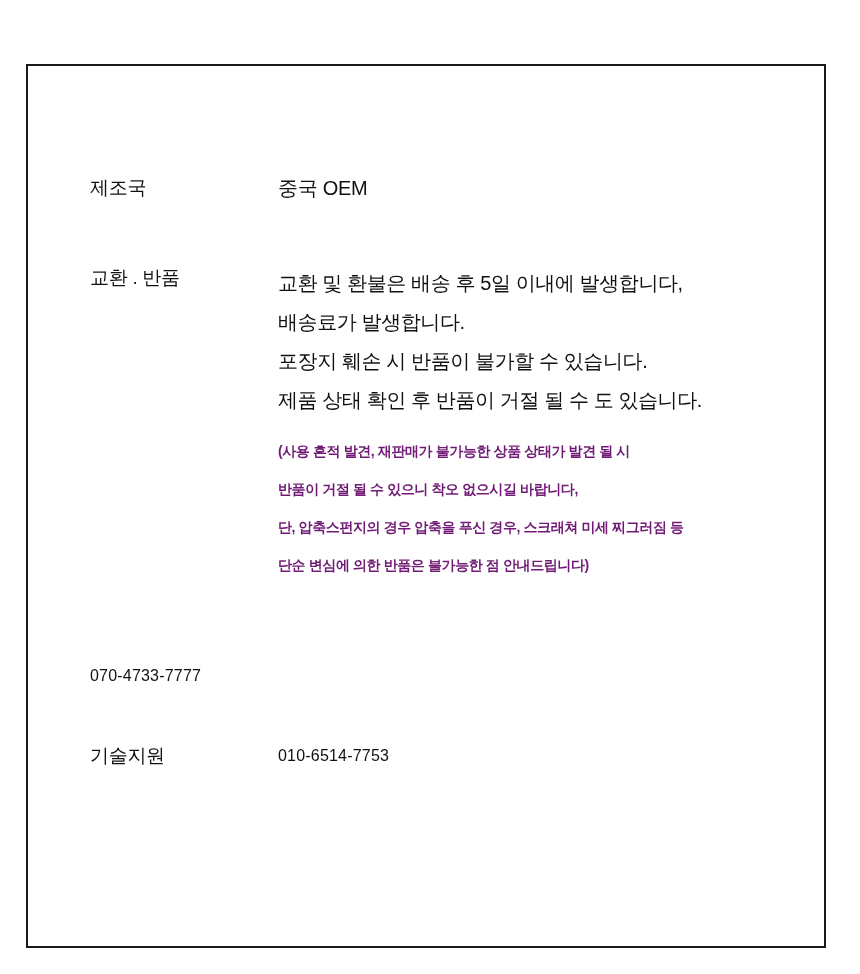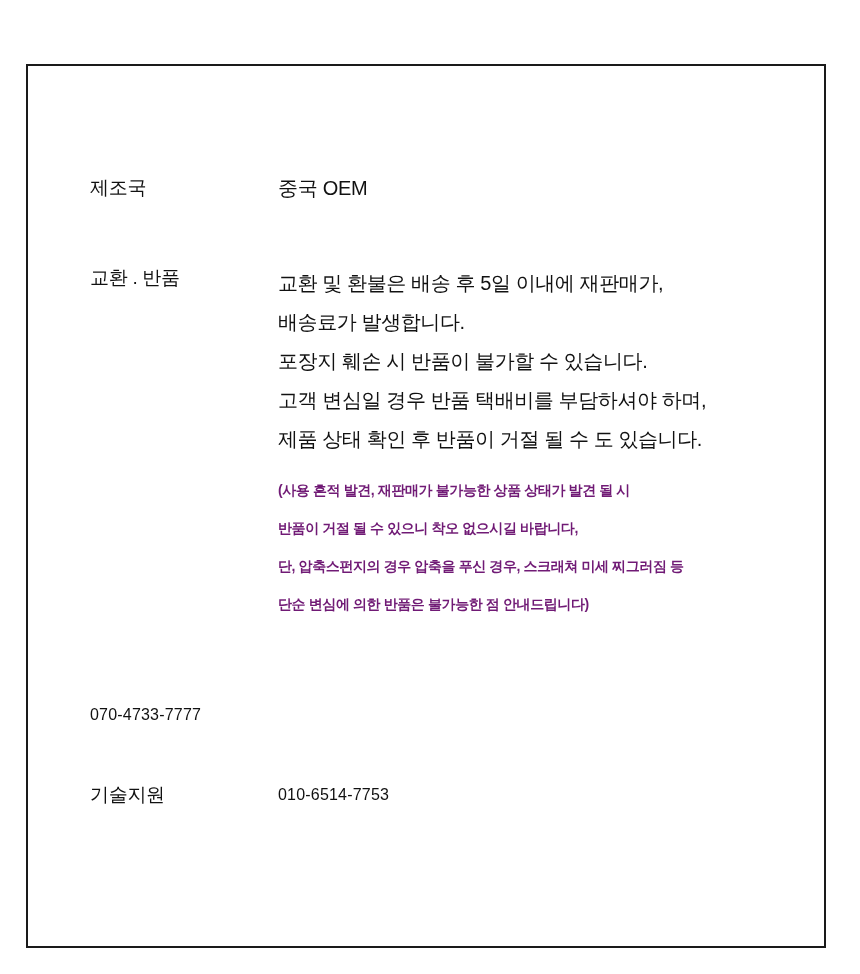--- a/index.html
+++ b/index.html
@@ -108,24 +108,23 @@
     <div class="spec-table">
 
       <div class="spec-row r-origin">
         <div class="spec-label">제조국</div>
         <div class="spec-value">중국 OEM</div>
       </div>
 
       <div class="spec-row r-return">
         <div class="spec-label">교환 . 반품</div>
         <div class="spec-value">
-          <div class="return-line">교환 및 환불은 배송 후 5일 이내에 재판매가,</div>
+          <div class="return-line">교환 및 환불은 배송 후 5일 이내에 발생합니다,</div>
           <div class="return-line">배송료가 발생합니다.</div>
           <div class="return-line">포장지 훼손 시 반품이 불가할 수 있습니다.</div>
-          <div class="return-line">고객 변심일 경우 반품 택배비를 부담하셔야 하며,</div>
           <div class="return-line">제품 상태 확인 후 반품이 거절 될 수 도 있습니다.</div>
 
           <div class="return-note">
             <div class="return-note-line">(사용 흔적 발견, 재판매가 불가능한 상품 상태가 발견 될 시</div>
             <div class="return-note-line">반품이 거절 될 수 있으니 착오 없으시길 바랍니다,</div>
             <div class="return-note-line">단, 압축스펀지의 경우 압축을 푸신 경우, 스크래쳐 미세 찌그러짐 등</div>
             <div class="return-note-line">단순 변심에 의한 반품은 불가능한 점 안내드립니다)</div>
           </div>
         </div>
       </div>

